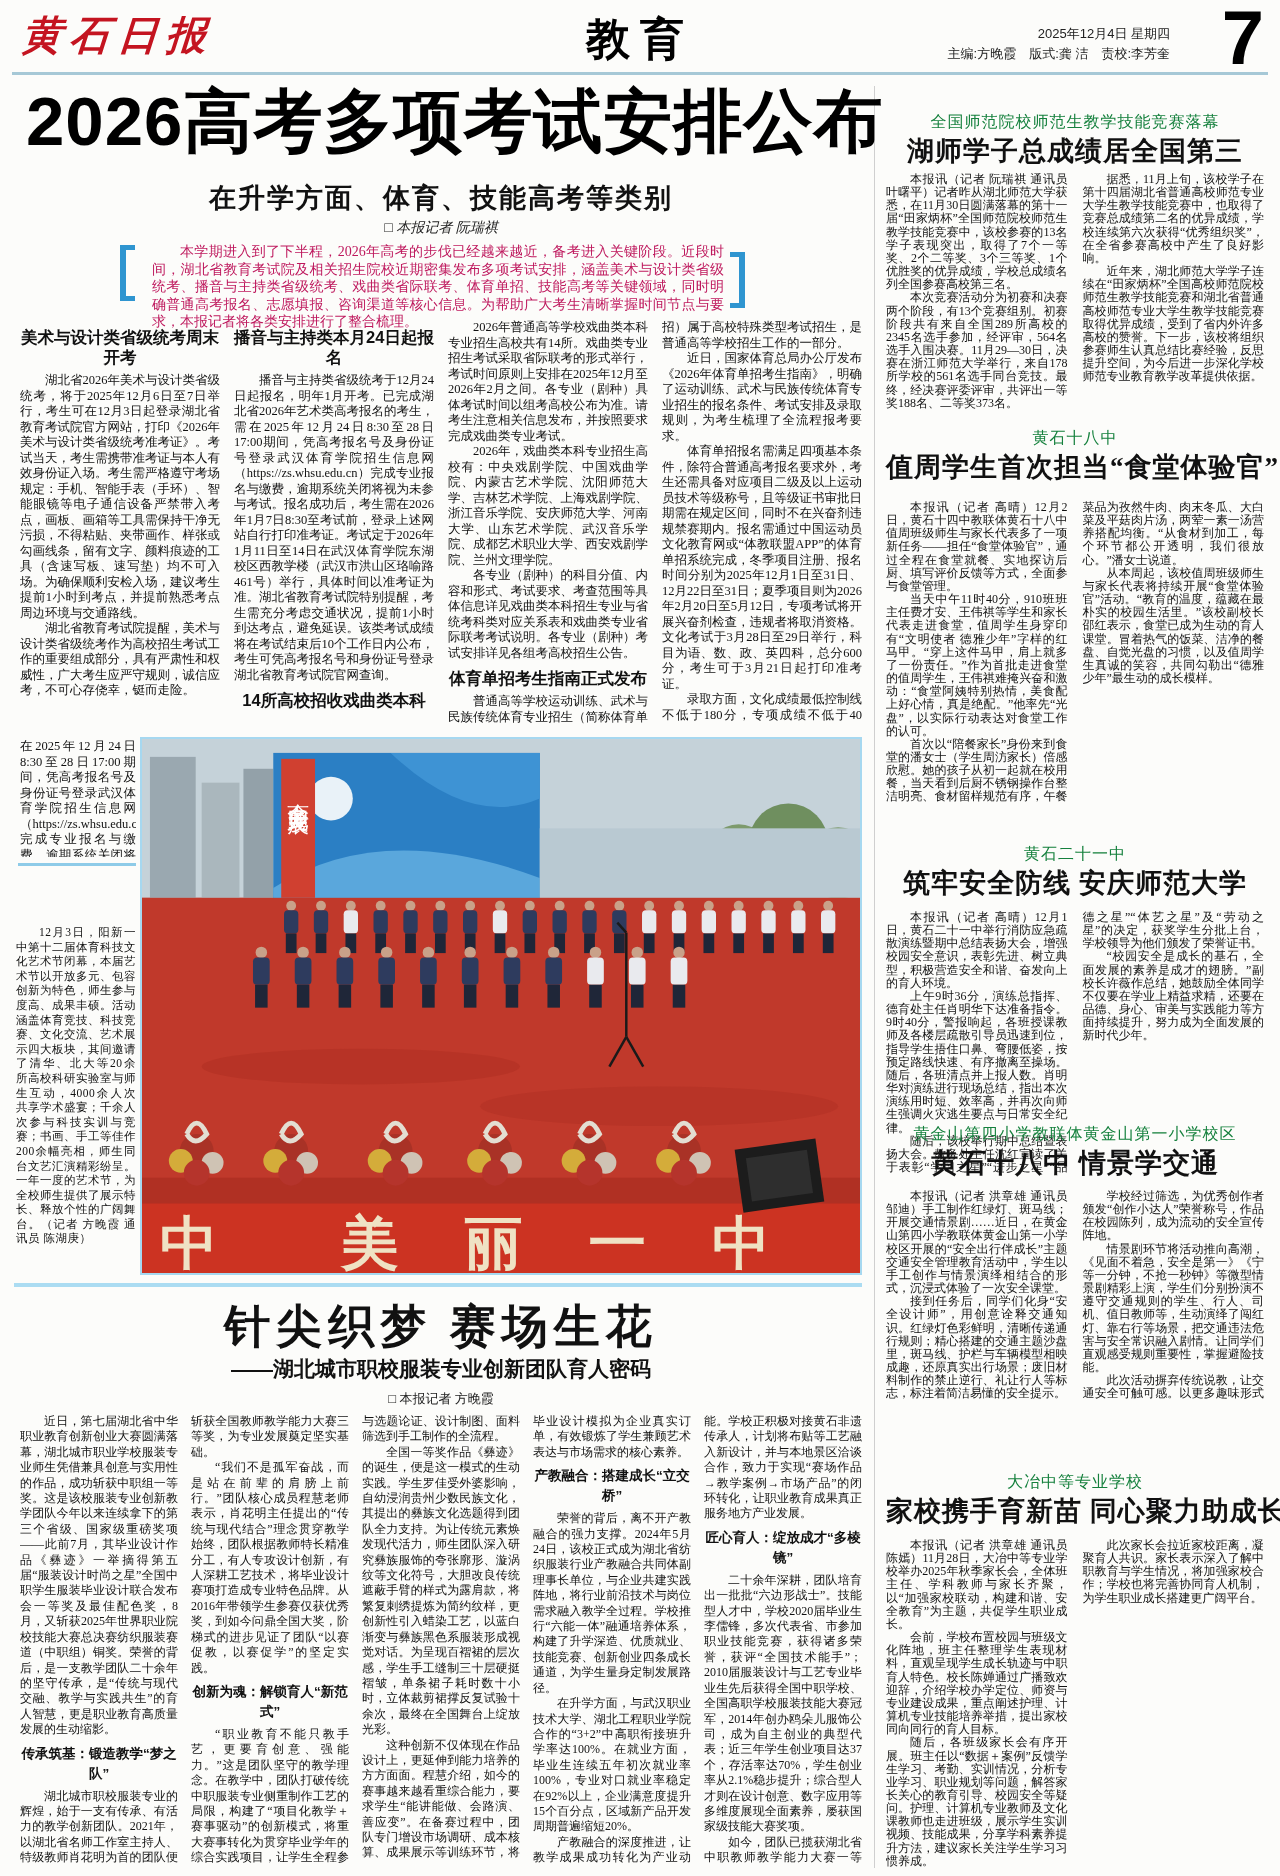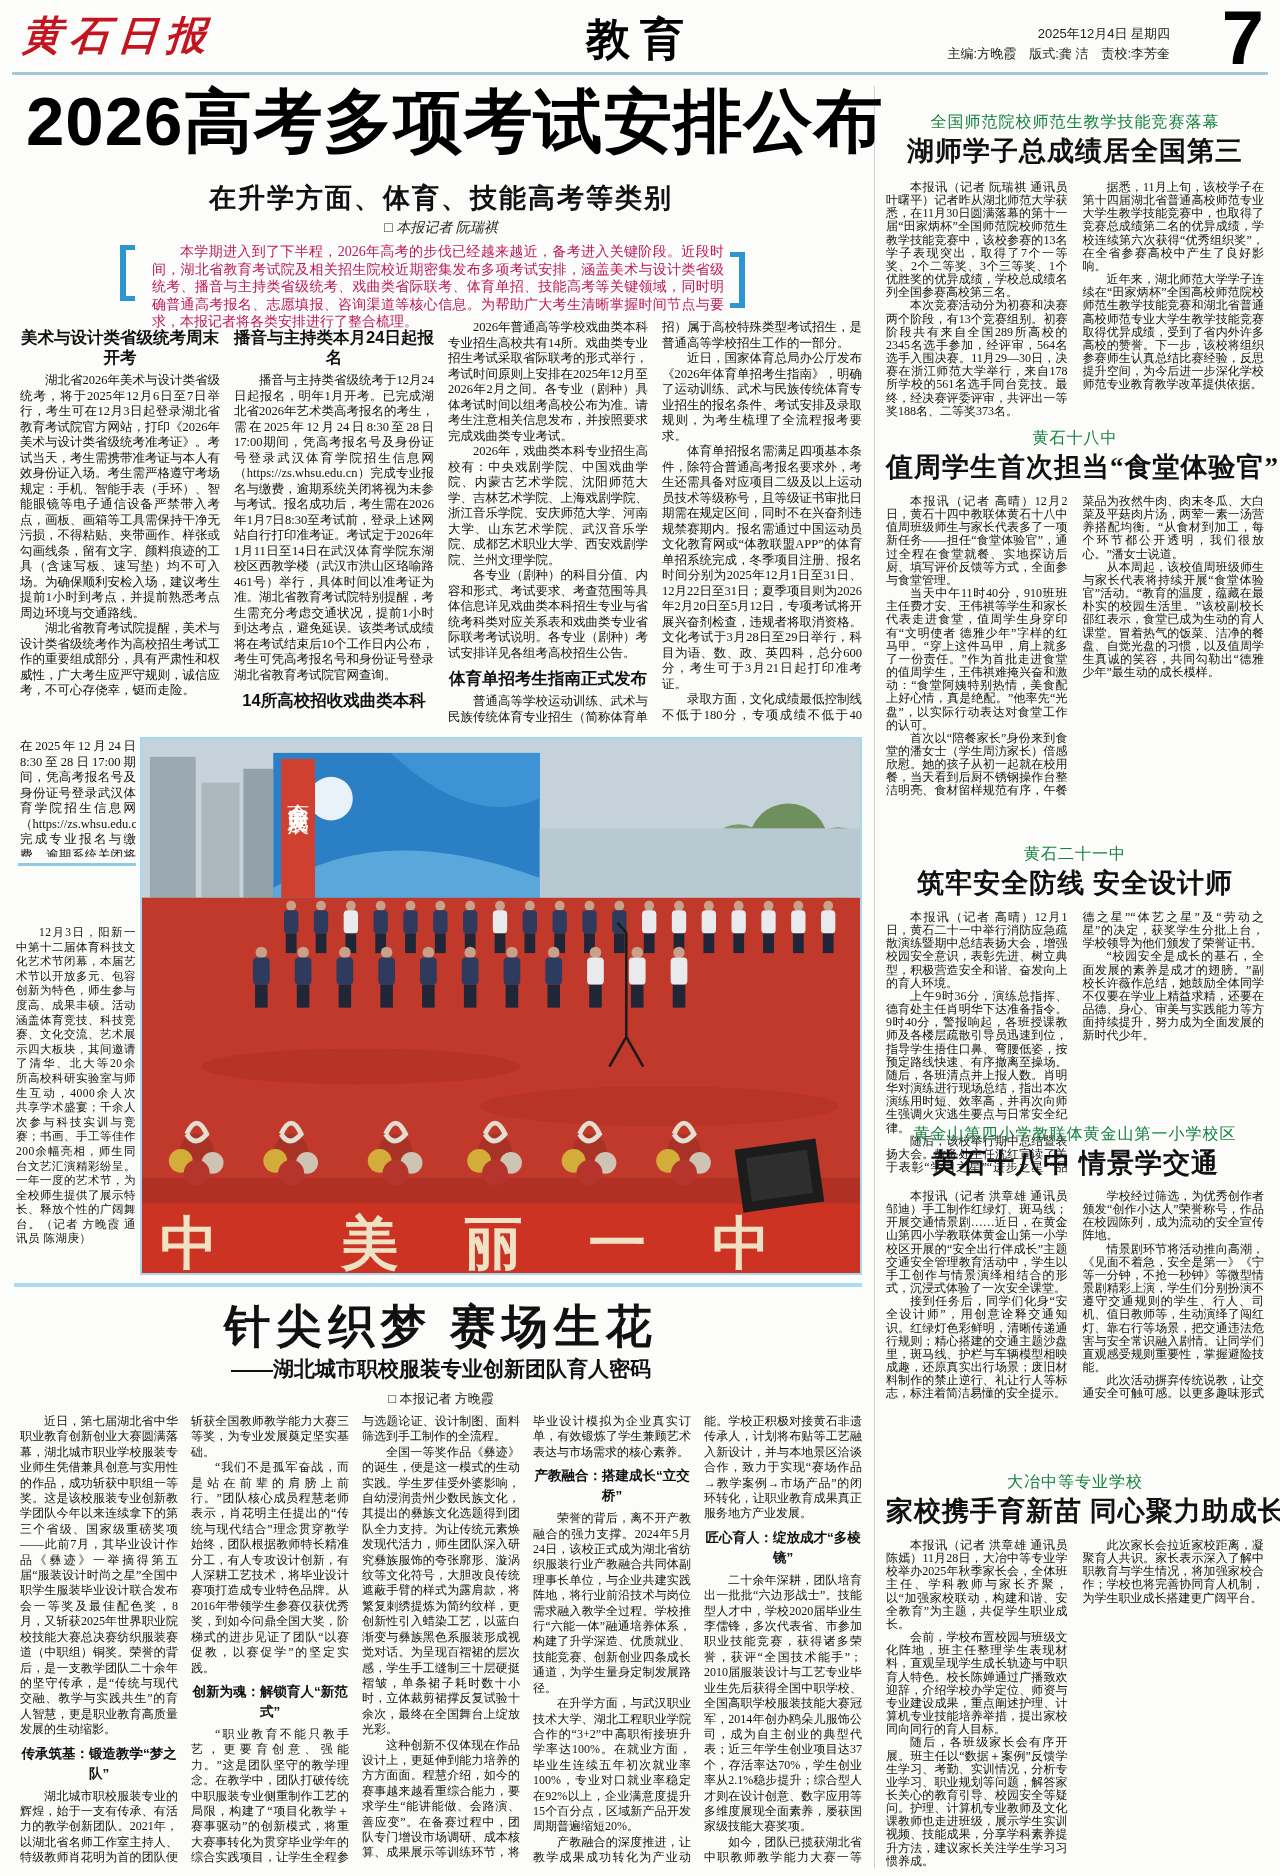--- a/index.html
+++ b/index.html
@@ -366,40 +366,40 @@
     <p>在升学方面，与武汉职业技术大学、湖北工程职业学院合作的“3+2”中高职衔接班升学率达100%。在就业方面，毕业生连续五年初次就业率100%，专业对口就业率稳定在92%以上，企业满意度提升15个百分点，区域新产品开发周期普遍缩短20%。</p>
     <p>产教融合的深度推进，让教学成果成功转化为产业动能。学校正积极对接黄石非遗传承人，计划将布贴等工艺融入新设计，并与本地景区洽谈合作，致力于实现“赛场作品→教学案例→市场产品”的闭环转化，让职业教育成果真正服务地方产业发展。</p>
     <h3>匠心育人：绽放成才“多棱镜”</h3>
     <p>二十余年深耕，团队培育出一批批“六边形战士”。技能型人才中，学校2020届毕业生李儒锋，多次代表省、市参加职业技能竞赛，获得诸多荣誉，获评“全国技术能手”；2010届服装设计与工艺专业毕业生先后获得全国中职学校、全国高职学校服装技能大赛冠军，2014年创办鸥朵儿服饰公司，成为自主创业的典型代表；近三年学生创业项目达37个，存活率达70%，学生创业率从2.1%稳步提升；综合型人才则在设计创意、数字应用等多维度展现全面素养，屡获国家级技能大赛奖项。</p>
     <p>如今，团队已揽获湖北省中职教师教学能力大赛一等奖，形成“各美而美”的特色专业影响力。从课堂到赛场，从校园到产业，这支服装专业创新团队以匠心为魂、以针线为墨，书写着“德技并修”的育人答卷，为民族文化的传承与职业教育的高质量发展注入持久动力。</p>
   </div>
 
 <div class="abs rt-art" style="top:112px">
   <div class="rt-kicker">全国师范院校师范生教学技能竞赛落幕</div>
   <div class="rt-head">湖师学子总成绩居全国第三</div>
-  <div class="rt-body" style="height:242px; margin-top:12px">
+  <div class="rt-body" style="height:242px; margin-top:4px">
       <p>本报讯（记者 阮瑞祺 通讯员 叶曙平）记者昨从湖北师范大学获悉，在11月30日圆满落幕的第十一届“田家炳杯”全国师范院校师范生教学技能竞赛中，该校参赛的13名学子表现突出，取得了7个一等奖、2个二等奖、3个三等奖、1个优胜奖的优异成绩，学校总成绩名列全国参赛高校第三名。</p>
       <p>本次竞赛活动分为初赛和决赛两个阶段，有13个竞赛组别。初赛阶段共有来自全国289所高校的2345名选手参加，经评审，564名选手入围决赛。11月29—30日，决赛在浙江师范大学举行，来自178所学校的561名选手同台竞技。最终，经决赛评委评审，共评出一等奖188名、二等奖373名。</p>
       <p>据悉，11月上旬，该校学子在第十四届湖北省普通高校师范专业大学生教学技能竞赛中，也取得了竞赛总成绩第二名的优异成绩，学校连续第六次获得“优秀组织奖”，在全省参赛高校中产生了良好影响。</p>
       <p>近年来，湖北师范大学学子连续在“田家炳杯”全国高校师范院校师范生教学技能竞赛和湖北省普通高校师范专业大学生教学技能竞赛取得优异成绩，受到了省内外许多高校的赞誉。下一步，该校将组织参赛师生认真总结比赛经验，反思提升空间，为今后进一步深化学校师范专业教育教学改革提供依据。</p>
     </div>
 </div>
 <div class="abs rt-art" style="top:428px">
   <div class="rt-kicker">黄石十八中</div>
   <div class="rt-head">值周学生首次担当“食堂体验官”</div>
-  <div class="rt-body" style="height:312px; margin-top:10px">
+  <div class="rt-body" style="height:312px; margin-top:16px">
       <p>本报讯（记者 高晴）12月2日，黄石十四中教联体黄石十八中值周班级师生与家长代表多了一项新任务——担任“食堂体验官”，通过全程在食堂就餐、实地探访后厨、填写评价反馈等方式，全面参与食堂管理。</p>
       <p>当天中午11时40分，910班班主任费才安、王伟祺等学生和家长代表走进食堂，值周学生身穿印有“文明使者 德雅少年”字样的红马甲。“穿上这件马甲，肩上就多了一份责任。”作为首批走进食堂的值周学生，王伟祺难掩兴奋和激动：“食堂阿姨特别热情，美食配上好心情，真是绝配。”他率先“光盘”，以实际行动表达对食堂工作的认可。</p>
       <p>首次以“陪餐家长”身份来到食堂的潘女士（学生周汸家长）倍感欣慰。她的孩子从初一起就在校用餐，当天看到后厨不锈钢操作台整洁明亮、食材留样规范有序，午餐菜品为孜然牛肉、肉末冬瓜、大白菜及平菇肉片汤，两荤一素一汤营养搭配均衡。“从食材到加工，每个环节都公开透明，我们很放心。”潘女士说道。</p>
       <p>从本周起，该校值周班级师生与家长代表将持续开展“食堂体验官”活动。“教育的温度，蕴藏在最朴实的校园生活里。”该校副校长邵红表示，食堂已成为生动的育人课堂。冒着热气的饭菜、洁净的餐盘、自觉光盘的习惯，以及值周学生真诚的笑容，共同勾勒出“德雅少年”最生动的成长模样。</p>
     </div>
 </div>
 <div class="abs rt-art" style="top:844px">
   <div class="rt-kicker">黄石二十一中</div>
-  <div class="rt-head">筑牢安全防线 安全设计师</div>
+  <div class="rt-head">筑牢安全防线 安庆师范大学</div>
   <div class="rt-body" style="height:272px; margin-top:10px">
       <p>本报讯（记者 高晴）12月1日，黄石二十一中举行消防应急疏散演练暨期中总结表扬大会，增强校园安全意识，表彰先进、树立典型，积极营造安全和谐、奋发向上的育人环境。</p>
       <p>上午9时36分，演练总指挥、德育处主任肖明华下达准备指令。9时40分，警报响起，各班授课教师及各楼层疏散引导员迅速到位，指导学生捂住口鼻、弯腰低姿，按预定路线快速、有序撤离至操场。随后，各班清点并上报人数。肖明华对演练进行现场总结，指出本次演练用时短、效率高，并再次向师生强调火灾逃生要点与日常安全纪律。</p>
       <p>随后，该校举行期中总结暨表扬大会。教务处主任沈红宣读了关于表彰“学习之星”“进步之星”“品德之星”“体艺之星”及“劳动之星”的决定，获奖学生分批上台，学校领导为他们颁发了荣誉证书。</p>
       <p>“校园安全是成长的基石，全面发展的素养是成才的翅膀。”副校长许薇作总结，她鼓励全体同学不仅要在学业上精益求精，还要在品德、身心、审美与实践能力等方面持续提升，努力成为全面发展的新时代少年。</p>
     </div>
 </div>
 <div class="abs rt-art" style="top:1124px">
   <div class="rt-kicker">黄金山第四小学教联体黄金山第一小学校区</div>
   <div class="rt-head">黄石十八中 情景学交通</div>

